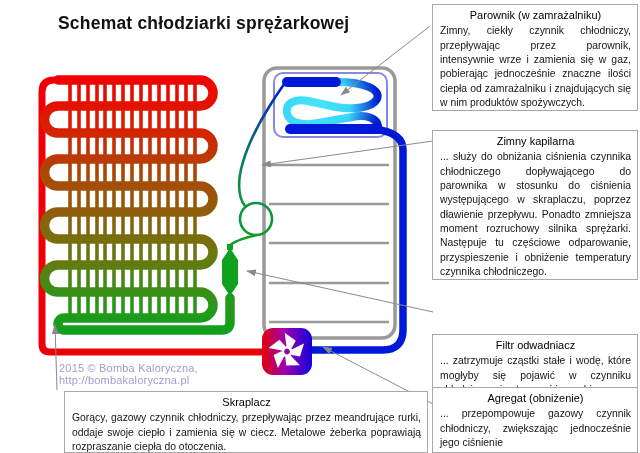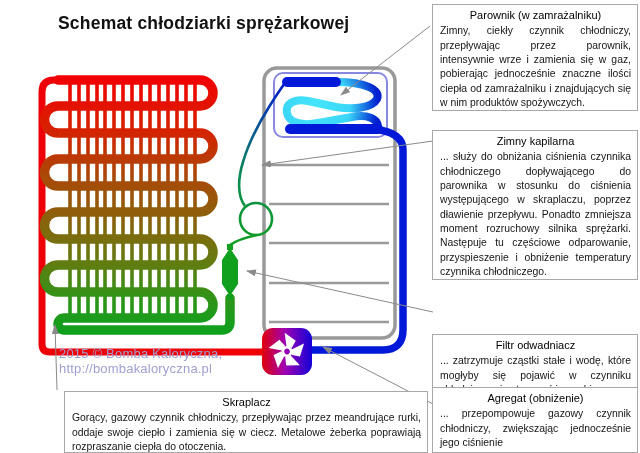--- a/index.html
+++ b/index.html
@@ -19,21 +19,21 @@
   }
   .callout .co-title{
     margin:0 0 1px 0;font-size:11px;font-weight:normal;text-align:center;color:#000;
   }
   #box-parownik {left:432px;top:4px;  width:206px;height:107px;}
   #box-rurka    {left:432px;top:130px;width:206px;height:150px;}
   #box-filtr    {left:432px;top:298px;width:206px;height:70px;margin-top:36px;}
   #box-agregat  {left:432px;top:387px;width:206px;height:66px;}
   #box-skraplacz{left:64px; top:391px;width:364px;height:62px;}
   .copyright{
-    position:absolute;left:59px;top:346px;width:230px;font-size:13px;
+    position:absolute;left:59px;top:362px;width:230px;font-size:11px;
     color:#9f9fd0;z-index:2;letter-spacing:.2px;
   }
 </style>
 </head>
 <body>
 
 <div class="page-title">Schemat chłodziarki sprężarkowej</div>
 
 <svg class="diagram" width="640" height="453" viewBox="0 0 640 453">
   <defs>

